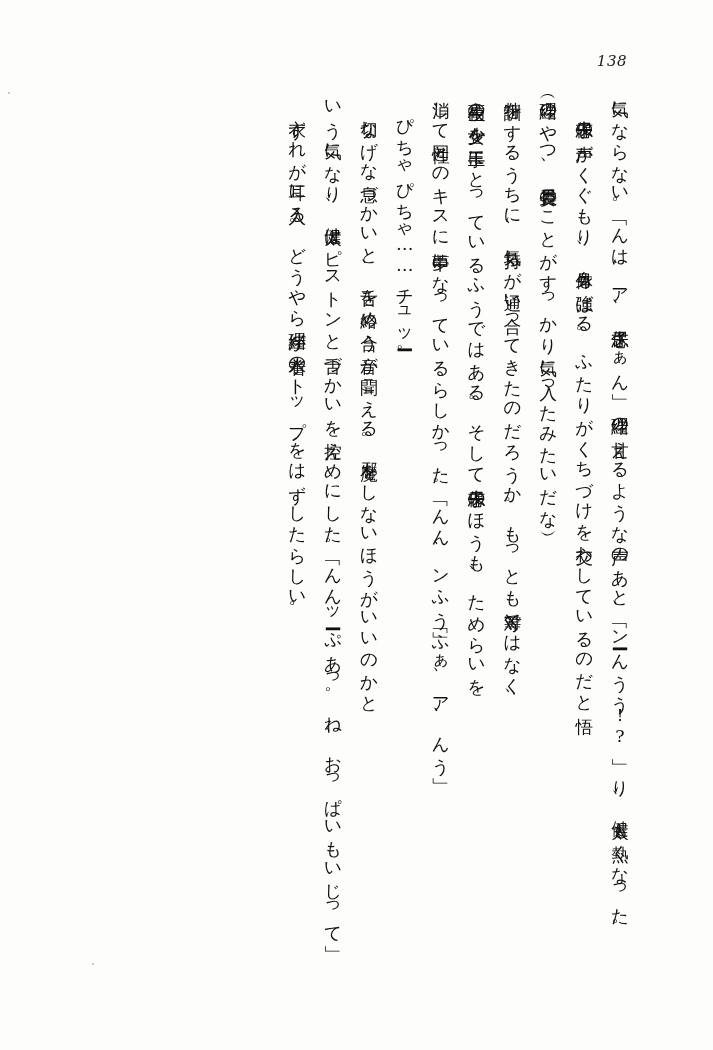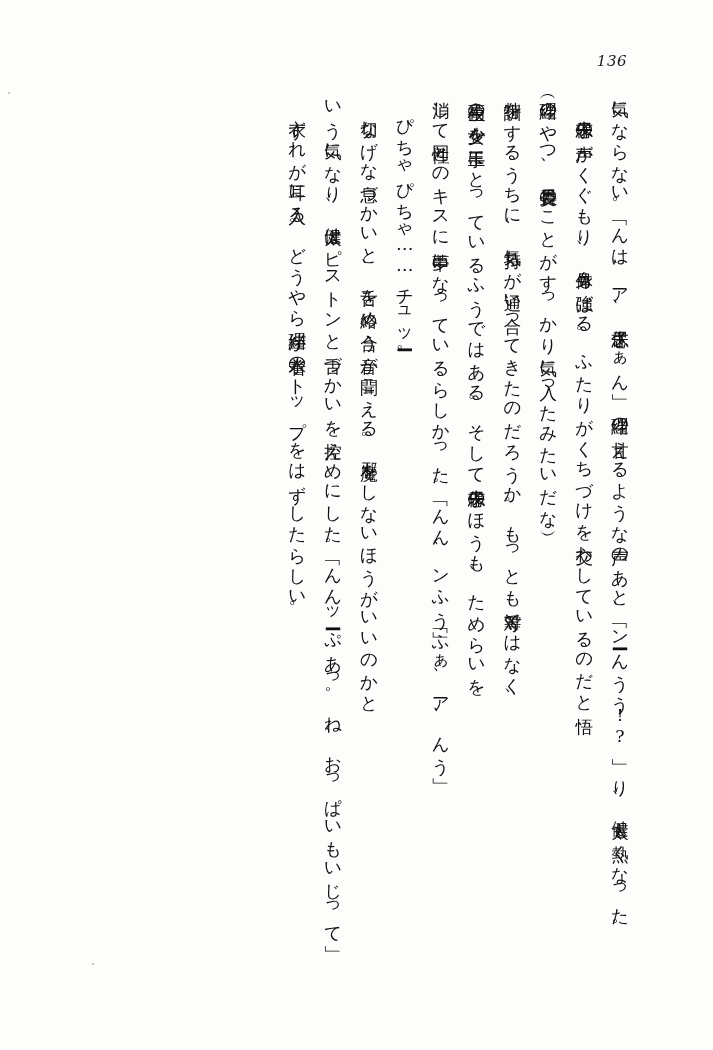--- a/index.html
+++ b/index.html
@@ -56,21 +56,21 @@
     height: 2px;
     background: #b9b9b9;
     border-radius: 50%;
   }
 </style>
 </head>
 <body>
 
 <div class="page">
 
-  <div class="page-number">136</div>
+  <div class="page-number">138</div>
 
   <div class="text-body">
     <div class="line">気にならない。</div>
     <div class="line">「んは、ア、志保子さぁん」</div>
     <div class="line">　理緒の甘えるような声のあと、</div>
     <div class="line">「ンーーんうう!?」</div>
     <div class="line">　り、健太も熱くなった。</div>
     <div class="line">　志保子の声がくぐもり、身体も強ばる。ふたりがくちづけを交わしているのだと悟</div>
     <div class="line">（理緒のやつ、委員長のことがすっかり気に入ったみたいだな）</div>
     <div class="line">特訓をするうちに、気持ちが通い合ってきたのだろうか。もっとも対等ではなく、</div>

